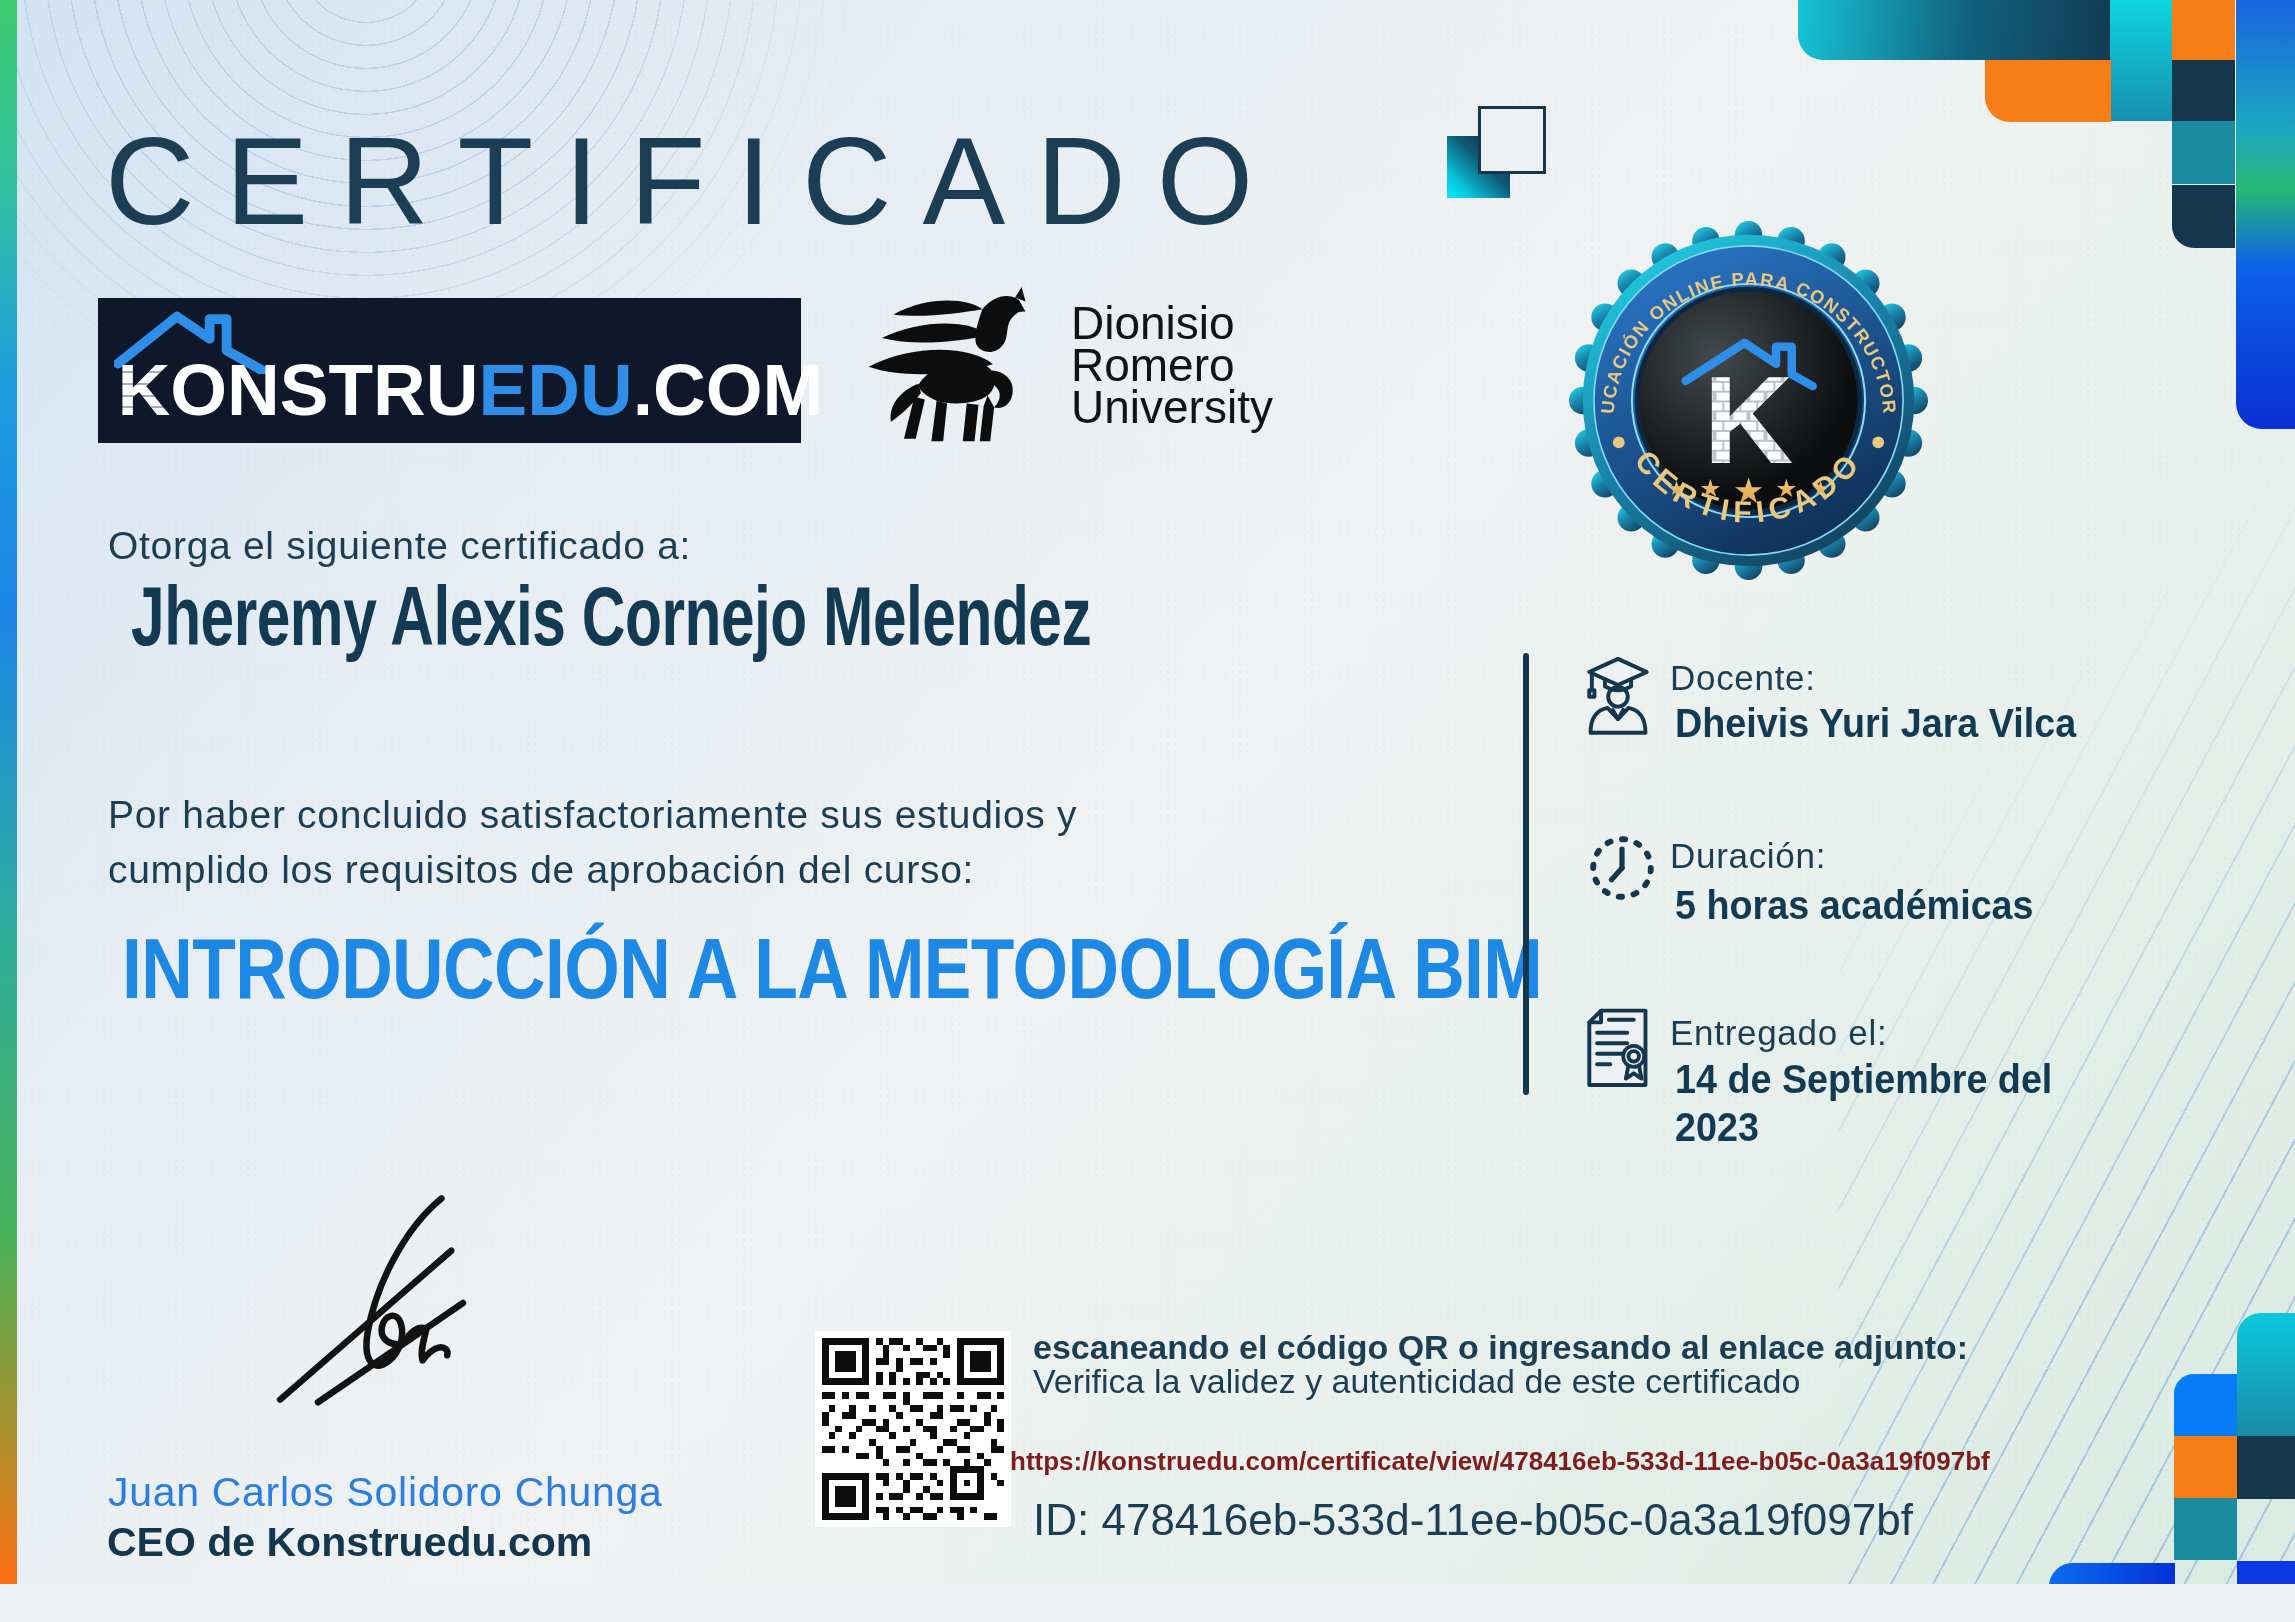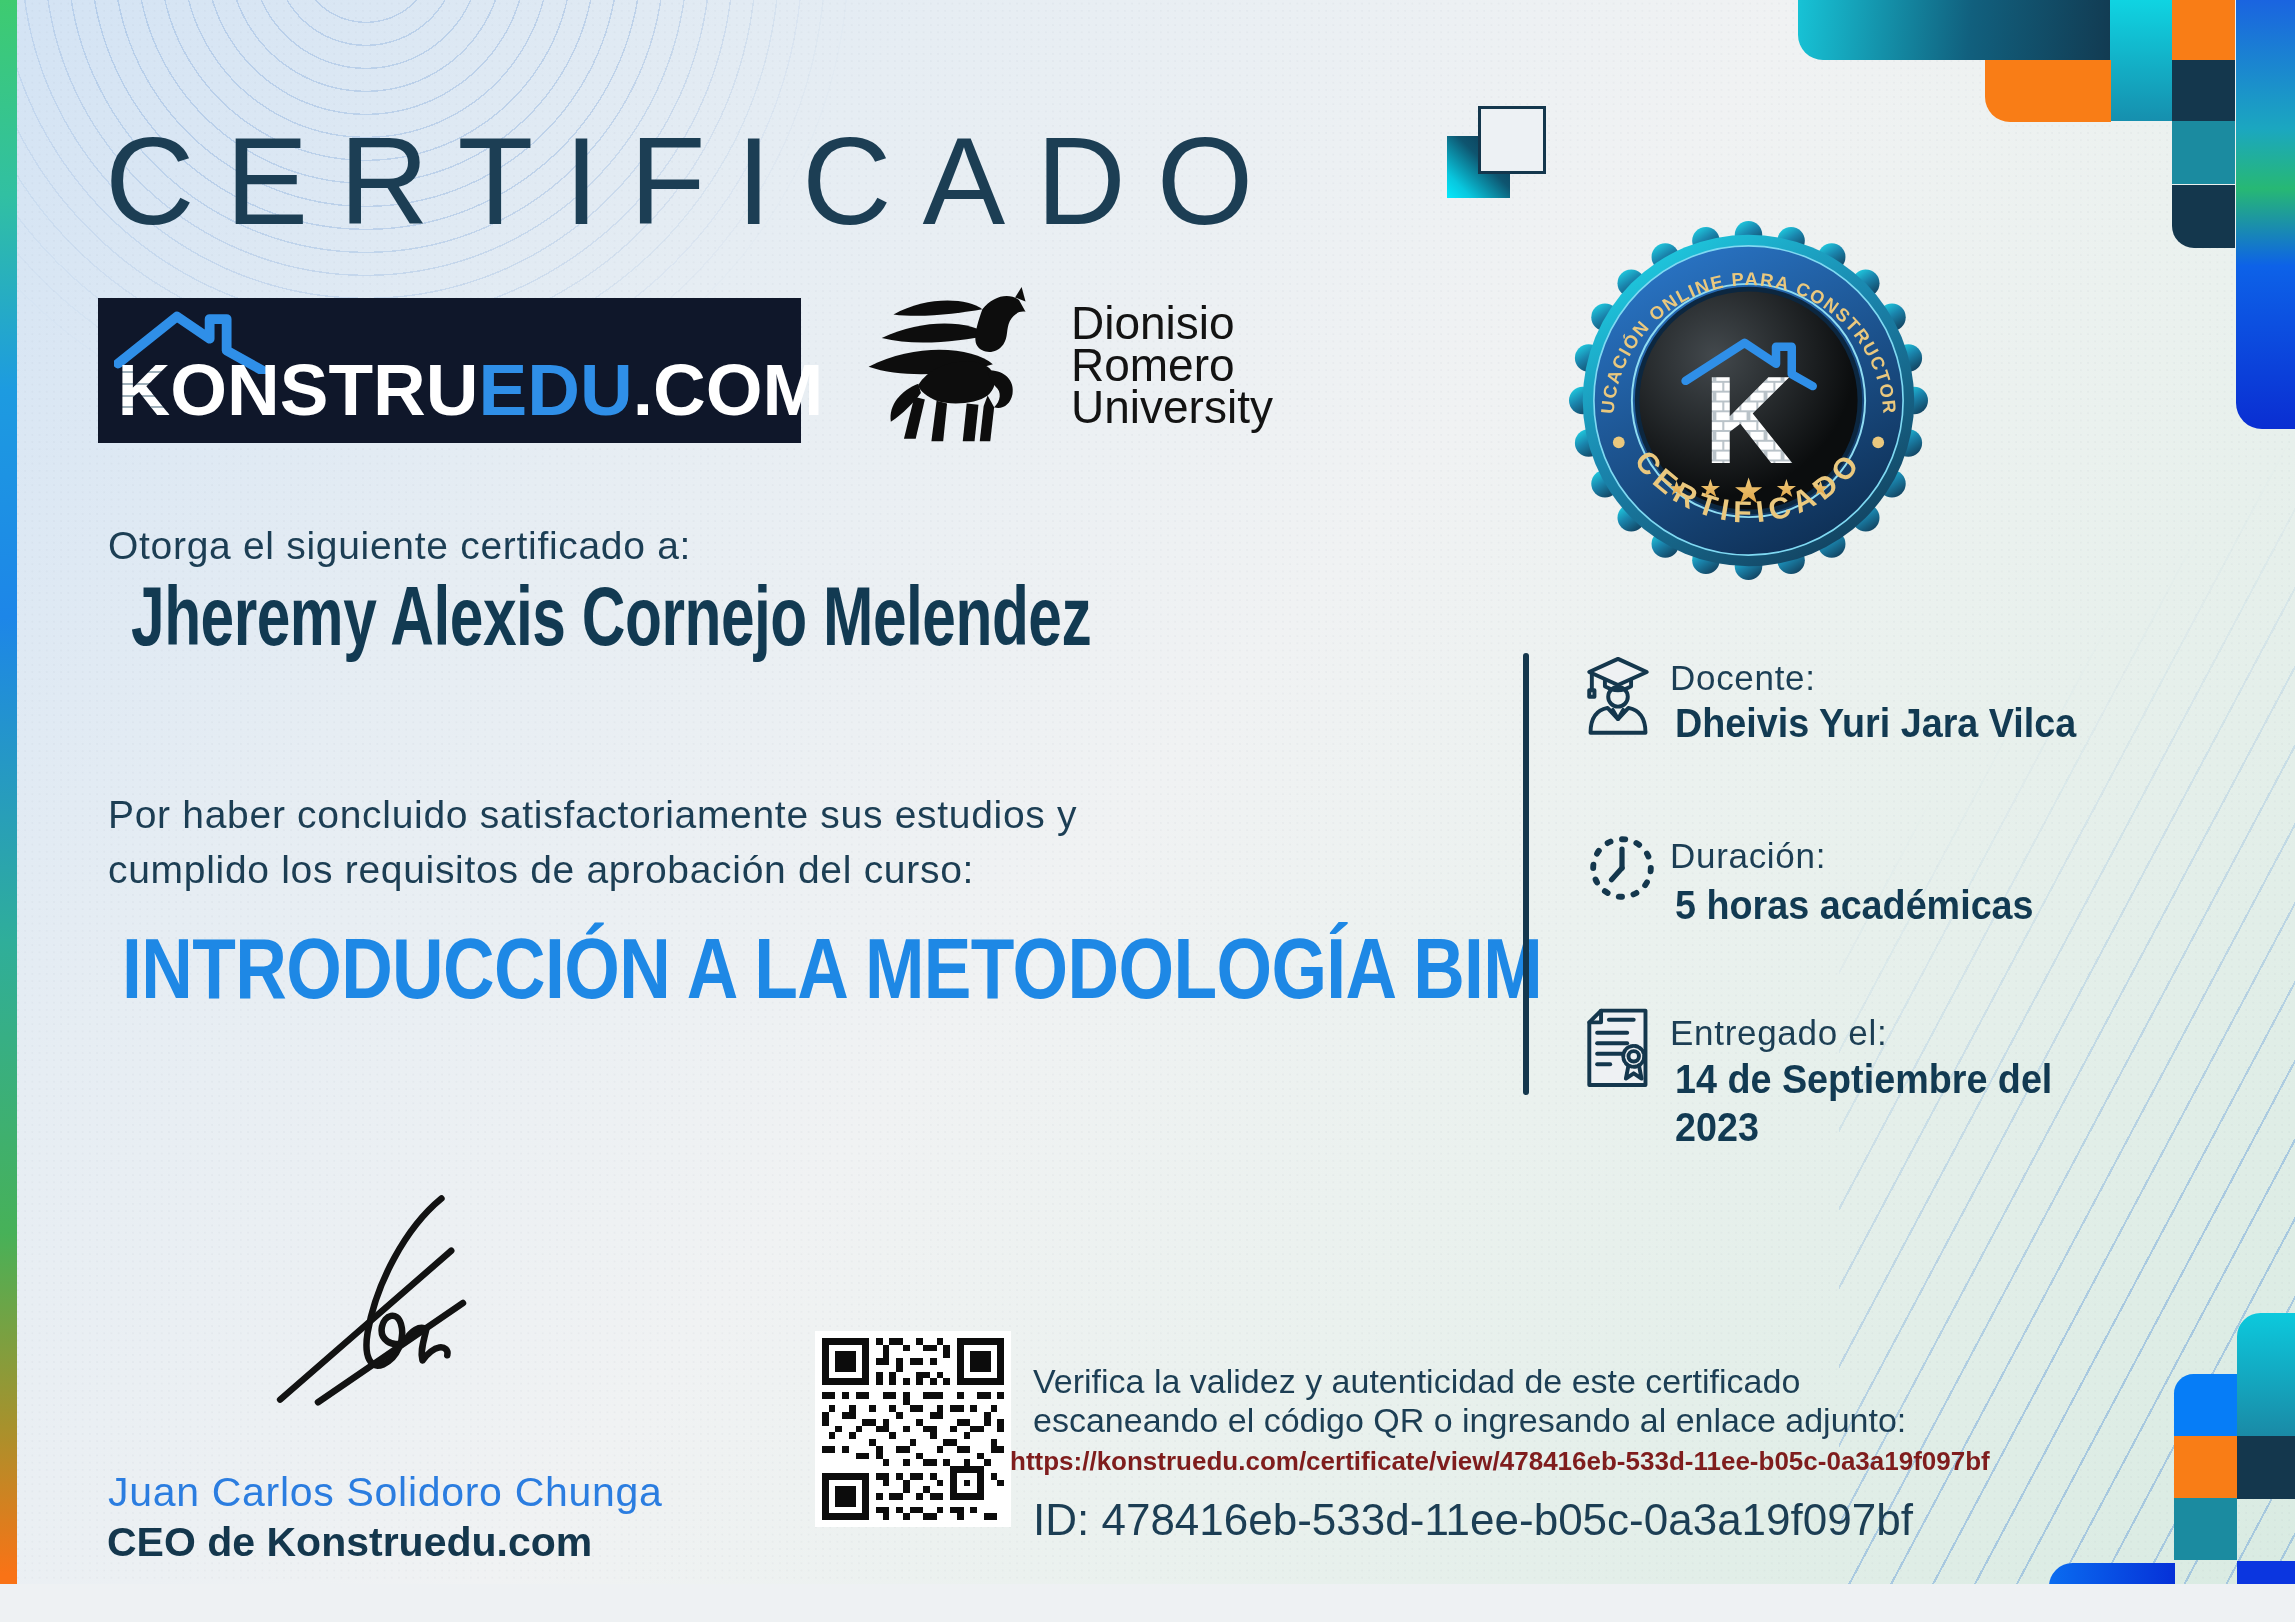--- a/index.html
+++ b/index.html
@@ -73,21 +73,21 @@
   .det-icon{position:absolute;}
   .det-label{position:absolute;font-size:35px;color:#1c3e54;letter-spacing:0.7px;}
   .det-value{position:absolute;font-size:41px;font-weight:700;color:#123a52;
     transform:scaleX(0.92);transform-origin:left top;line-height:48px;}
   
   .signature{left:255px;top:1192px;}
   .sig-name{left:108px;top:1469px;font-size:41px;color:#2b7de0;letter-spacing:0.7px;}
   .sig-role{left:107px;top:1519px;font-size:41px;font-weight:700;color:#14374d;}
   .qr{left:815px;top:1331px;}
   .ver-line1{left:1033px;top:1362px;font-size:34px;color:#1c3e54;}
-  .ver-line2{left:1033px;top:1401px;font-size:34px;color:#1c3e54;}
+  .ver-line2{left:1033px;top:1328px;font-size:34px;color:#1c3e54;font-weight:bold;}
   .ver-url{left:1010px;top:1446px;font-size:26px;font-weight:700;color:#7f1d1d;}
   .ver-id{left:1033px;top:1495px;font-size:44px;color:#1c3e54;}
 </style>
 </head>
 <body>
 
 <div class="certificate">
 
   <div class="abs bg-tint"></div>
   <div class="abs bg-speckle"></div>

